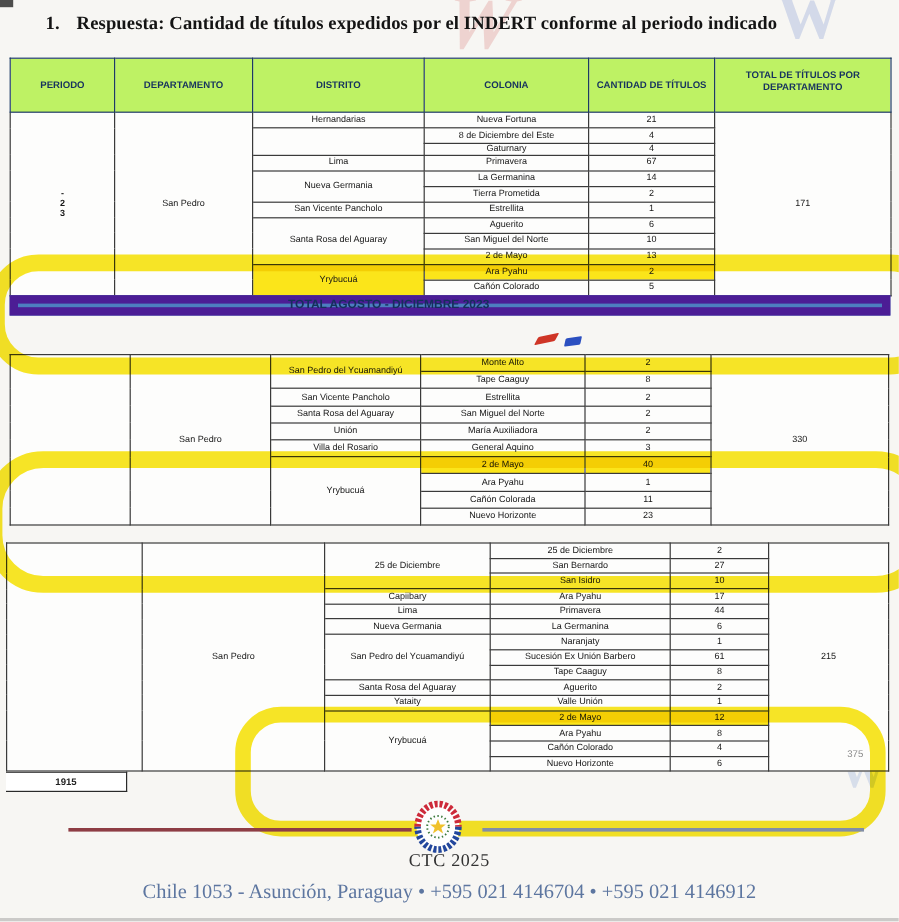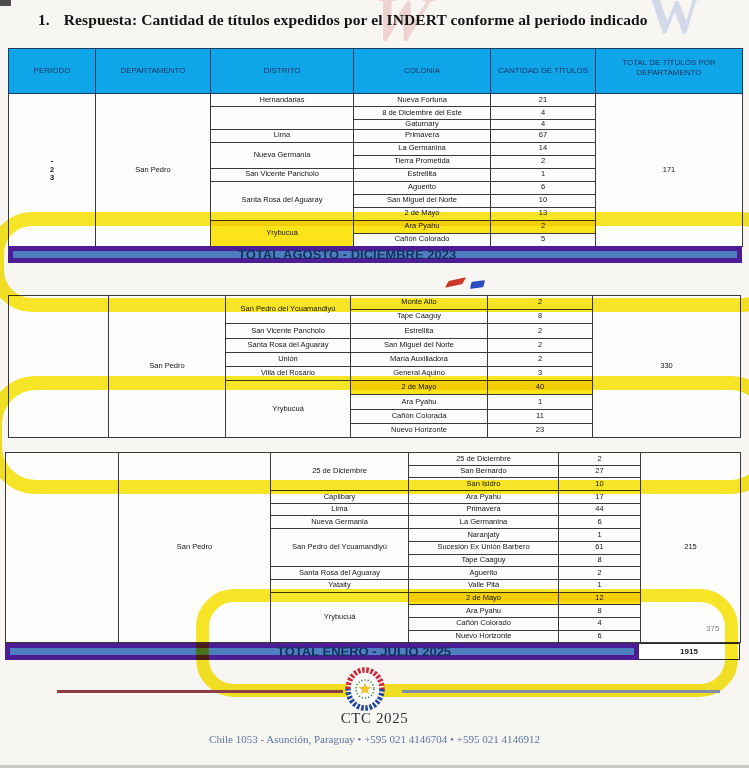--- a/index.html
+++ b/index.html
@@ -11,32 +11,32 @@
   .doc-title{position:absolute;top:11px;left:38px;width:705px;
     font-family:"Liberation Serif",serif;font-weight:bold;font-size:15.5px;
     color:#141414;letter-spacing:.1px;white-space:nowrap;}
   .doc-title .num{display:inline-block;margin-right:14px;}
   
   table.tbl{position:absolute;border-collapse:collapse;table-layout:fixed;background:#fdfdfc;}
   table.tbl td,table.tbl th{
     border:1px solid #3a3a3a;padding:0 2px;text-align:center;vertical-align:middle;
     font-size:7.5px;line-height:1.15;color:#161616;overflow:hidden;white-space:nowrap;}
   table.tbl th{
-    background:#0ea5e9;color:#17335e;font-weight:normal;font-size:8px;
+    background:#bef264;color:#17335e;font-weight:bold;font-size:8px;
     border-color:#1d3a63;white-space:normal;line-height:1.2;height:44px;}
   th .clipped{margin-top:-7px;line-height:1.25;}
   td.periodo{font-size:13px;font-weight:bold;color:#2e2e2e;line-height:15px;}
   td.dept,td.total{font-size:7.8px;}
   td.vtop{vertical-align:top;padding-top:4px;}
   td.hl{background:#fbe51a;}
   td.num{font-size:7.8px;}
   
   .totalbar{position:absolute;display:flex;height:17px;}
-  .totalbar .lbl{flex:1;background:#4d7ec0;border:5px solid #4c1d95;
-    color:#14305c;font-weight:bold;font-size:13px;display:flex;align-items:center;}
+  .totalbar .lbl{flex:1;background:#4d7ec0;border:7px solid #4c1d95;
+    color:#14305c;font-weight:bold;font-size:10px;display:flex;align-items:center;}
   .totalbar .val{background:#fff;border:1px solid #2a2a2a;border-left:none;
     display:flex;align-items:center;justify-content:center;font-size:8px;font-weight:bold;color:#222;}
   
   .ring{position:absolute;mix-blend-mode:multiply;pointer-events:none;
     border:14px solid rgba(247,226,0,.85);border-radius:42px;}
   #ring1{left:-10px;top:212px;width:766px;height:72px;}
   #ring2{left:-12px;top:376px;width:762px;height:90px;border-radius:48px;}
   #ring3{left:196px;top:589px;width:516px;height:82px;border-width:13px;border-radius:38px;}
   
   .wm{position:absolute;pointer-events:none;font-family:"Liberation Serif",serif;font-weight:bold;}
@@ -50,21 +50,21 @@
   .pen-red{position:absolute;left:448px;top:279px;width:15px;height:7px;background:#cf3526;transform:skewX(-38deg) rotate(-14deg);border-radius:1px;}
   .pen-blue{position:absolute;left:471px;top:281px;width:13px;height:7px;background:#2b4fc0;transform:skewX(-20deg) rotate(-8deg);border-radius:1px;}
   .page-num{position:absolute;left:706px;top:624px;font-size:8px;color:#8a8a8a;}
   
   .rule-left{position:absolute;left:57px;top:690px;width:286px;height:2.5px;background:#8e3d44;}
   .rule-right{position:absolute;left:402px;top:690px;width:318px;height:2.5px;background:#828ea6;}
   .emblem{position:absolute;left:344px;top:666px;width:42px;height:46px;}
   .ctc{position:absolute;top:710px;left:0;width:100%;text-align:center;
     font-family:"Liberation Serif",serif;font-size:15px;color:#333;letter-spacing:.6px;}
   .addr{position:absolute;top:733px;left:0;width:100%;text-align:center;
-    font-family:"Liberation Serif",serif;font-size:11px;color:#5d76a0;}
+    font-family:"Liberation Serif",serif;font-size:17px;color:#5d76a0;}
 </style>
 </head>
 <body>
 
 <div class="corner-mark"></div>
 <div class="wm wm-red-top">W</div>
 <div class="wm wm-red-mid"></div>
 <div class="wm wm-blue-tr">W</div>
 <div class="wm wm-blue-r">W</div>
 <div class="wm wm-blue-br">W</div>
@@ -280,21 +280,21 @@
           <td>Tape Caaguy</td>
           <td class="num">8</td>
         </tr>
         <tr style="height: 12.7px;">
           <td rowspan="1">Santa Rosa del Aguaray</td>
           <td>Aguerito</td>
           <td class="num">2</td>
         </tr>
         <tr style="height: 12.7px;">
           <td rowspan="1">Yataity</td>
-          <td>Valle Pitá</td>
+          <td>Valle Unión</td>
           <td class="num">1</td>
         </tr>
         <tr style="height: 12.7px;">
           <td rowspan="4">Yrybucuá</td>
           <td class="hl">2 de Mayo</td>
           <td class="num hl">12</td>
         </tr>
         <tr style="height: 12.7px;">
           <td>Ara Pyahu</td>
           <td class="num">8</td>
@@ -303,21 +303,20 @@
           <td>Cañón Colorado</td>
           <td class="num">4</td>
         </tr>
         <tr style="height: 12.7px;">
           <td>Nuevo Horizonte</td>
           <td class="num">6</td>
         </tr>
       </tbody>
     </table>
     <div class="totalbar" style="left: 5px; top: 643px; width: 735px;">
-      <div class="lbl" style="padding-left: 267px;">TOTAL ENERO - JULIO 2025</div>
       <div class="val" style="width: 100px;">1915</div>
     </div>
   </div>
 
 <div class="pen-red"></div>
 <div class="pen-blue"></div>
 
 <div id="ring1" class="ring"></div>
 <div id="ring2" class="ring"></div>
 <div id="ring3" class="ring"></div>

